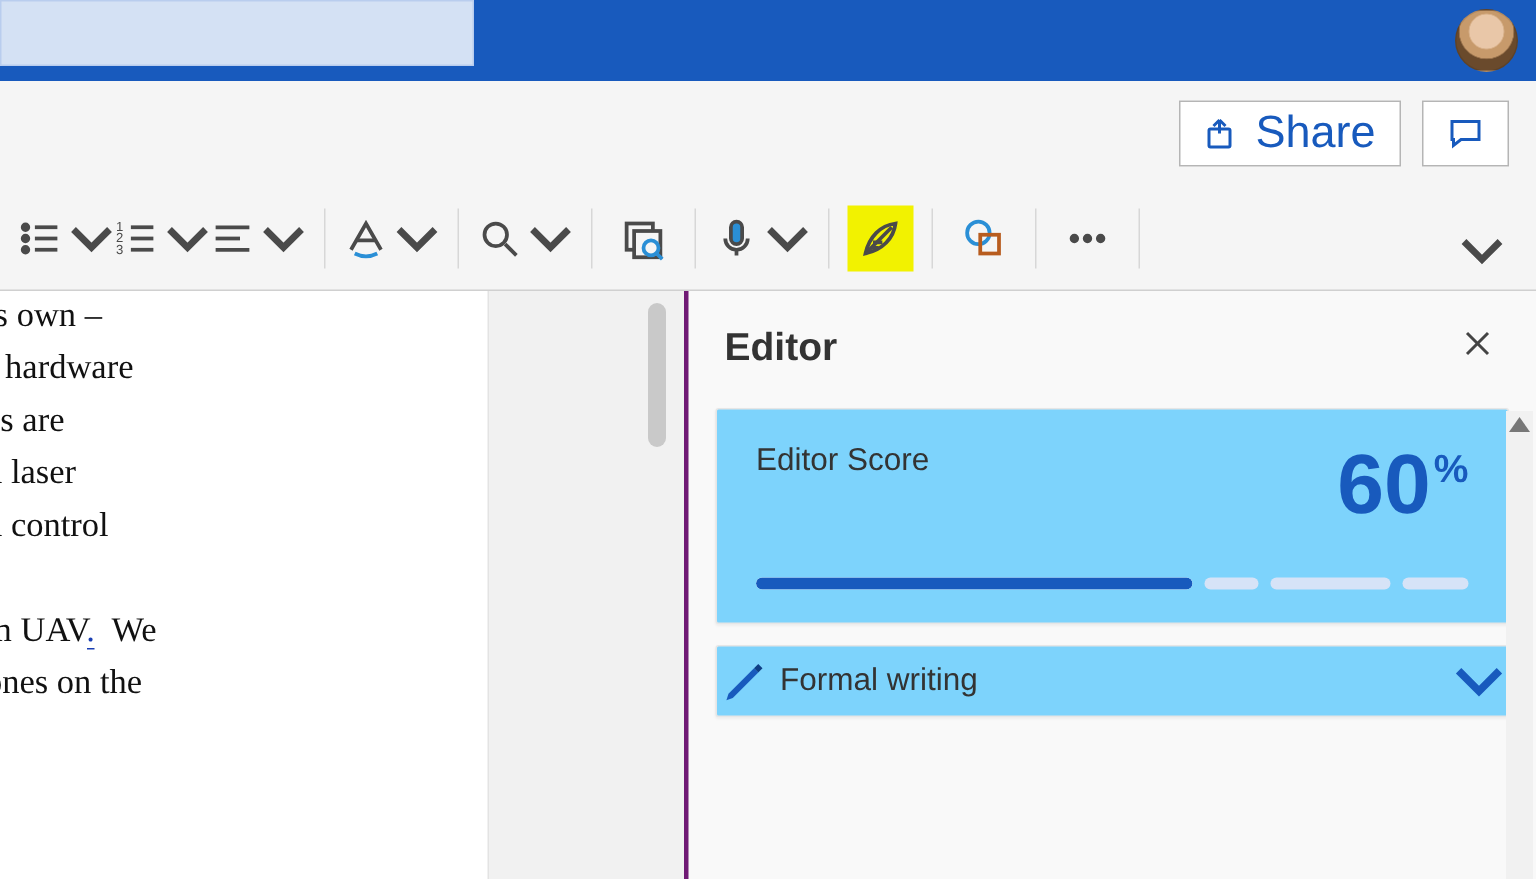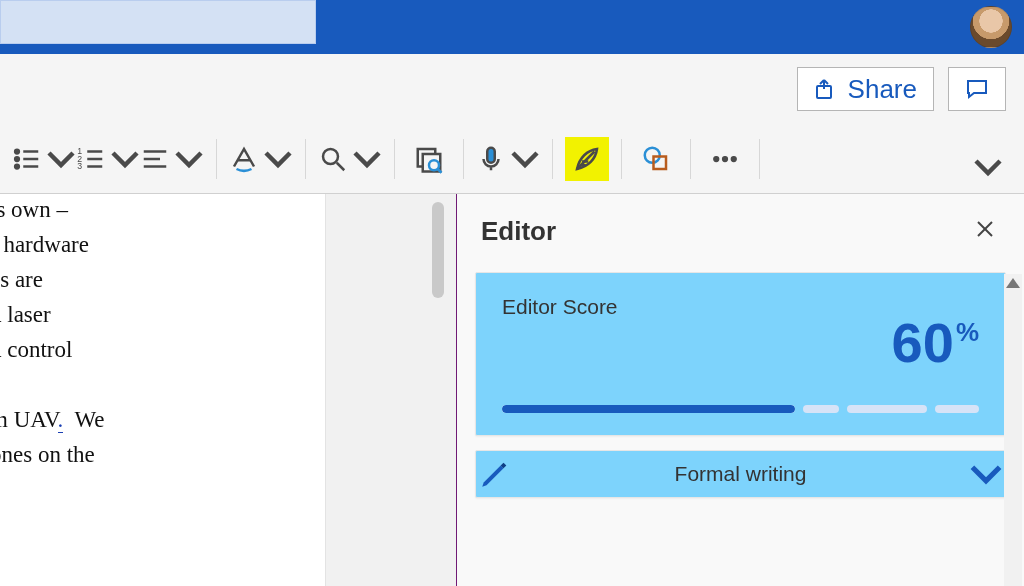--- a/index.html
+++ b/index.html
@@ -39,21 +39,21 @@
     justify-content: flex-end;
     align-items: center;
     gap: 14px;
     padding-right: 18px;
   }
   .pillbtn {
     height: 44px;
     border: 1px solid #b5b5b5;
     background: #fff;
     color: #185abd;
-    font-size: 26px;
+    font-size: 30px;
     display: flex;
     align-items: center;
     gap: 10px;
     padding: 0 16px;
     cursor: pointer;
   }
   .pillbtn svg { width: 24px; height: 24px; }
   
   .ribbon {
     height: 70px;
@@ -134,22 +134,21 @@
     height: 96px;
     background: #c9c9c9;
     border-radius: 6px;
   }
   
   .editor {
     flex: 1;
     background: #f9f9f9;
     padding: 18px 18px 0 18px;
     position: relative;
-    border-left: 1px solid #701a75;
-    text-align: center;
+    border-left: 3px solid #701a75;
   }
   .editor-head {
     display: flex;
     align-items: center;
     justify-content: space-between;
     margin-bottom: 22px;
     padding: 0 6px;
   }
   .editor-head h2 {
     font-size: 26px;
@@ -179,21 +178,20 @@
     font-size: 21px;
     color: #333;
   }
   .score-val {
     font-size: 56px;
     font-weight: 600;
     color: #185abd;
     line-height: 1;
     display: flex;
     align-items: flex-start;
-    margin-top: 20px;
   }
   .score-val .pct {
     font-size: 26px;
     margin-top: 4px;
     margin-left: 2px;
   }
   .score-bar {
     margin-top: 34px;
     display: flex;
     gap: 8px;

